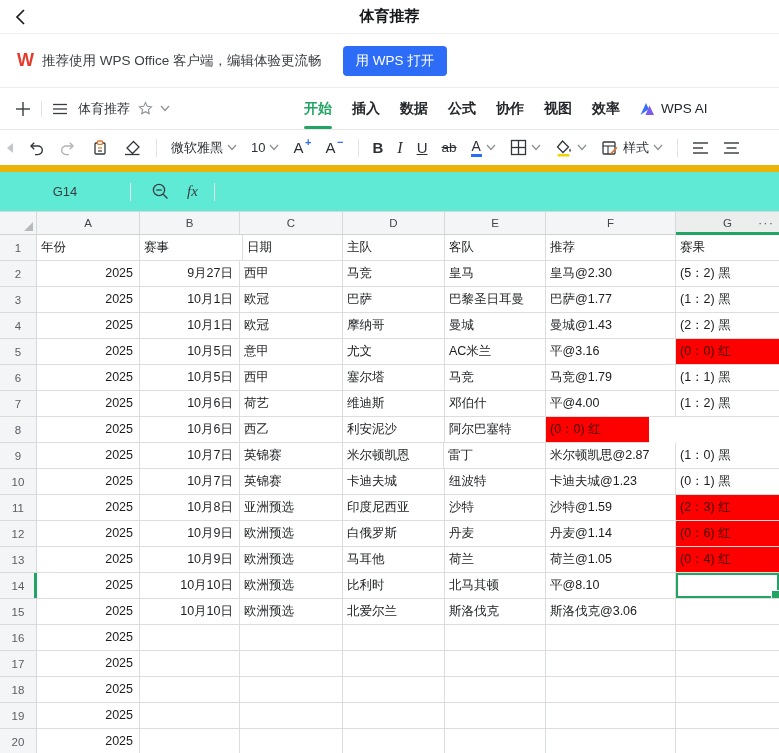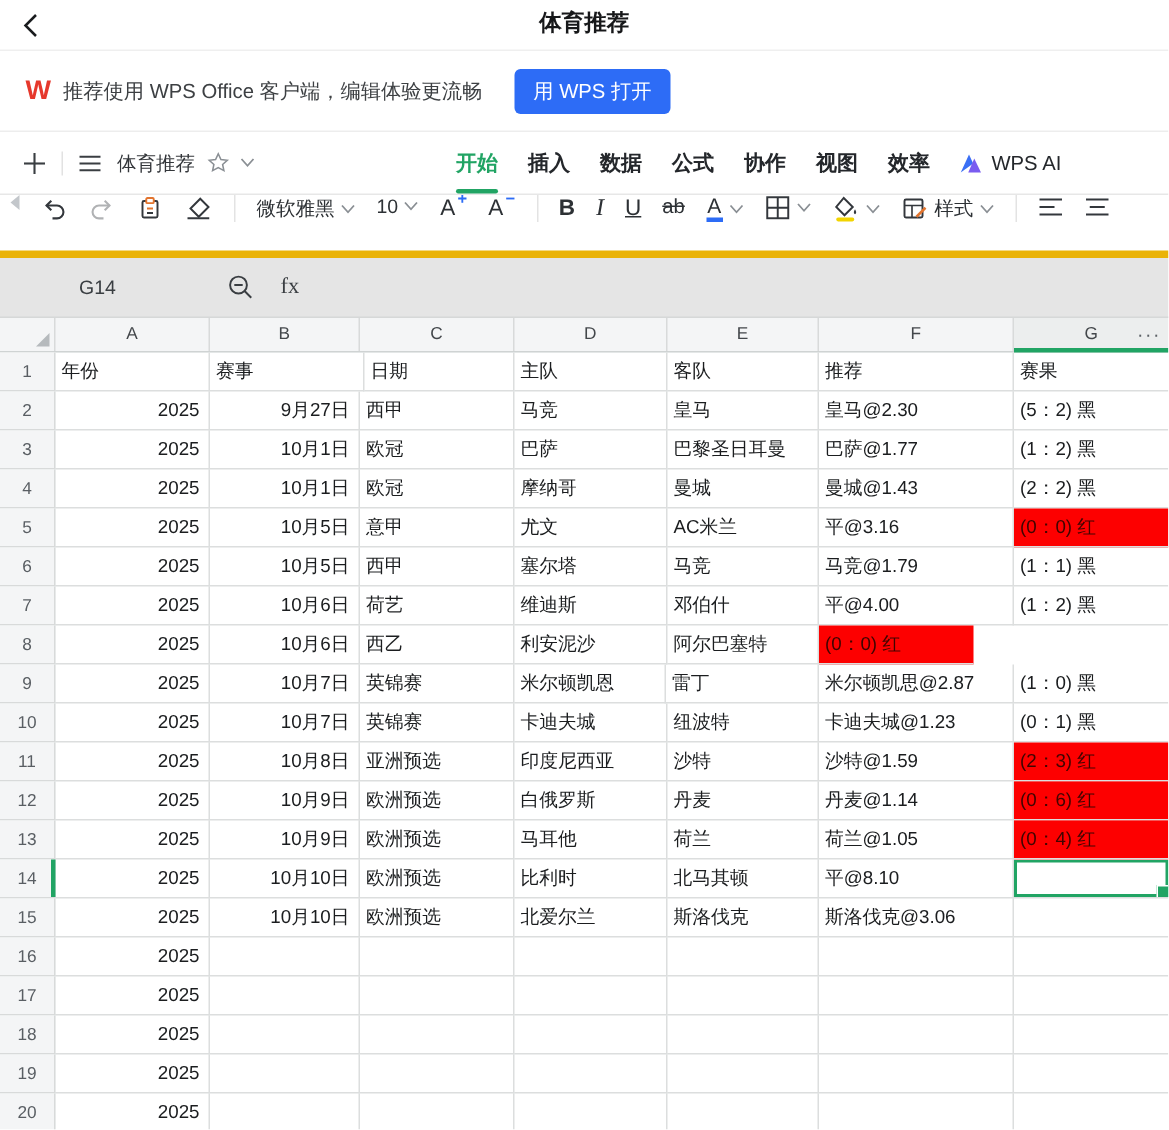--- a/index.html
+++ b/index.html
@@ -32,47 +32,47 @@
   .caret { width:10px; height:7px; }
   .tabs { position:absolute; left:303px; top:0; height:100%; display:flex; align-items:center; gap:18px; }
   .tab { position:relative; height:100%; display:flex; align-items:center; font-size:14px;
     color:#24272b; cursor:pointer; padding:0 1px;font-weight:bold; }
   .tab.active { color:#21a464; font-weight:600; }
   .tab.active::after { content:''; position:absolute; left:1px; right:1px; bottom:0; height:3px;
     background:#21a464; border-radius:2px; }
   .wpsai { display:flex; align-items:center; gap:6px; font-size:13.5px; color:#24272b; cursor:pointer; }
 
   
-  .toolbar { height:42px; background:#fff; border-bottom:5px solid #eab308; display:flex;
-    align-items:flex-start; gap:14px; padding-left:7px; overflow:hidden; white-space:nowrap; }
+  .toolbar { height:42px; background:#fff; border-bottom:7px solid #eab308; display:flex;
+    align-items:center; gap:14px; padding-left:7px; overflow:hidden; white-space:nowrap; }
   .tbtn { display:flex; align-items:center; gap:4px; cursor:pointer; color:#33373c; flex:0 0 auto; }
   .tdiv { width:1px; height:18px; background:#e3e3e3; flex:0 0 auto; }
   .coll-tri { width:0; height:0; border-top:5px solid transparent; border-bottom:5px solid transparent;
     border-right:6px solid #c3c7cb; flex:0 0 auto; }
   .disabled { opacity:.38; }
   .fontname { font-size:13px; color:#2d3135; }
   .fontsize { font-size:13px; color:#2d3135; }
   .glyph { font-size:15px; color:#2d3135; }
   .bold-g { font-weight:800; }
   .italic-g { font-family:"Liberation Serif",serif; font-style:italic; font-size:16px; }
   .under-g { text-decoration:underline; }
   .strike-g { text-decoration:line-through; font-size:13.5px; }
   .a-mod { position:relative; font-size:15px; color:#2d3135; padding-right:8px; }
   .a-mod i { position:absolute; top:-3px; right:0; font-style:normal; font-size:11px;
     font-weight:700; color:#2d6cf6; }
   .fontcolor { display:inline-block; font-size:14px; color:#2d3135; border-bottom:3px solid #2d6cf6;
     line-height:15px; padding:0 1px; }
   .stylelabel { font-size:13px; color:#2d3135; }
 
   
-  .formulabar { height:40px; background:#e5e5e5; border-bottom:1px solid #d6d8d8; display:flex; align-items:center; }
+  .formulabar { height:40px; background:#5eead4; border-bottom:1px solid #d6d8d8; display:flex; align-items:center; }
   .namebox { width:130px; text-align:center; font-size:13px; color:#3a3e42; cursor:pointer; }
   .fdiv { width:1px; height:18px; background:#e5e5e5; }
   .fzoom { margin-left:20px; cursor:pointer; }
-  .fx { margin-left:17px; font-family:"Liberation Serif",serif; font-size:15px;
+  .fx { margin-left:17px; font-family:"Liberation Serif",serif; font-style:italic; font-size:15px;
     color:#3a3e42; cursor:pointer; }
   .fdiv2 { width:1px; height:18px; background:#e5e5e5; margin-left:16px; }
   .formula-val { flex:1; font-size:13px; color:#222; padding-left:10px; }
 
   
   .grid { position:relative; height:541px; overflow:hidden; background:#fff; }
   .hdrband { position:relative; display:flex; height:23px; background:#f4f5f6; border-bottom:1px solid #cfd3d3; }
   .corner { position:relative; width:37px; flex:0 0 37px; border-right:1px solid #d8dada; cursor:pointer; }
   .tri { position:absolute; right:3px; bottom:3px; width:0; height:0;
     border-left:9px solid transparent; border-bottom:9px solid #b6babd; }

